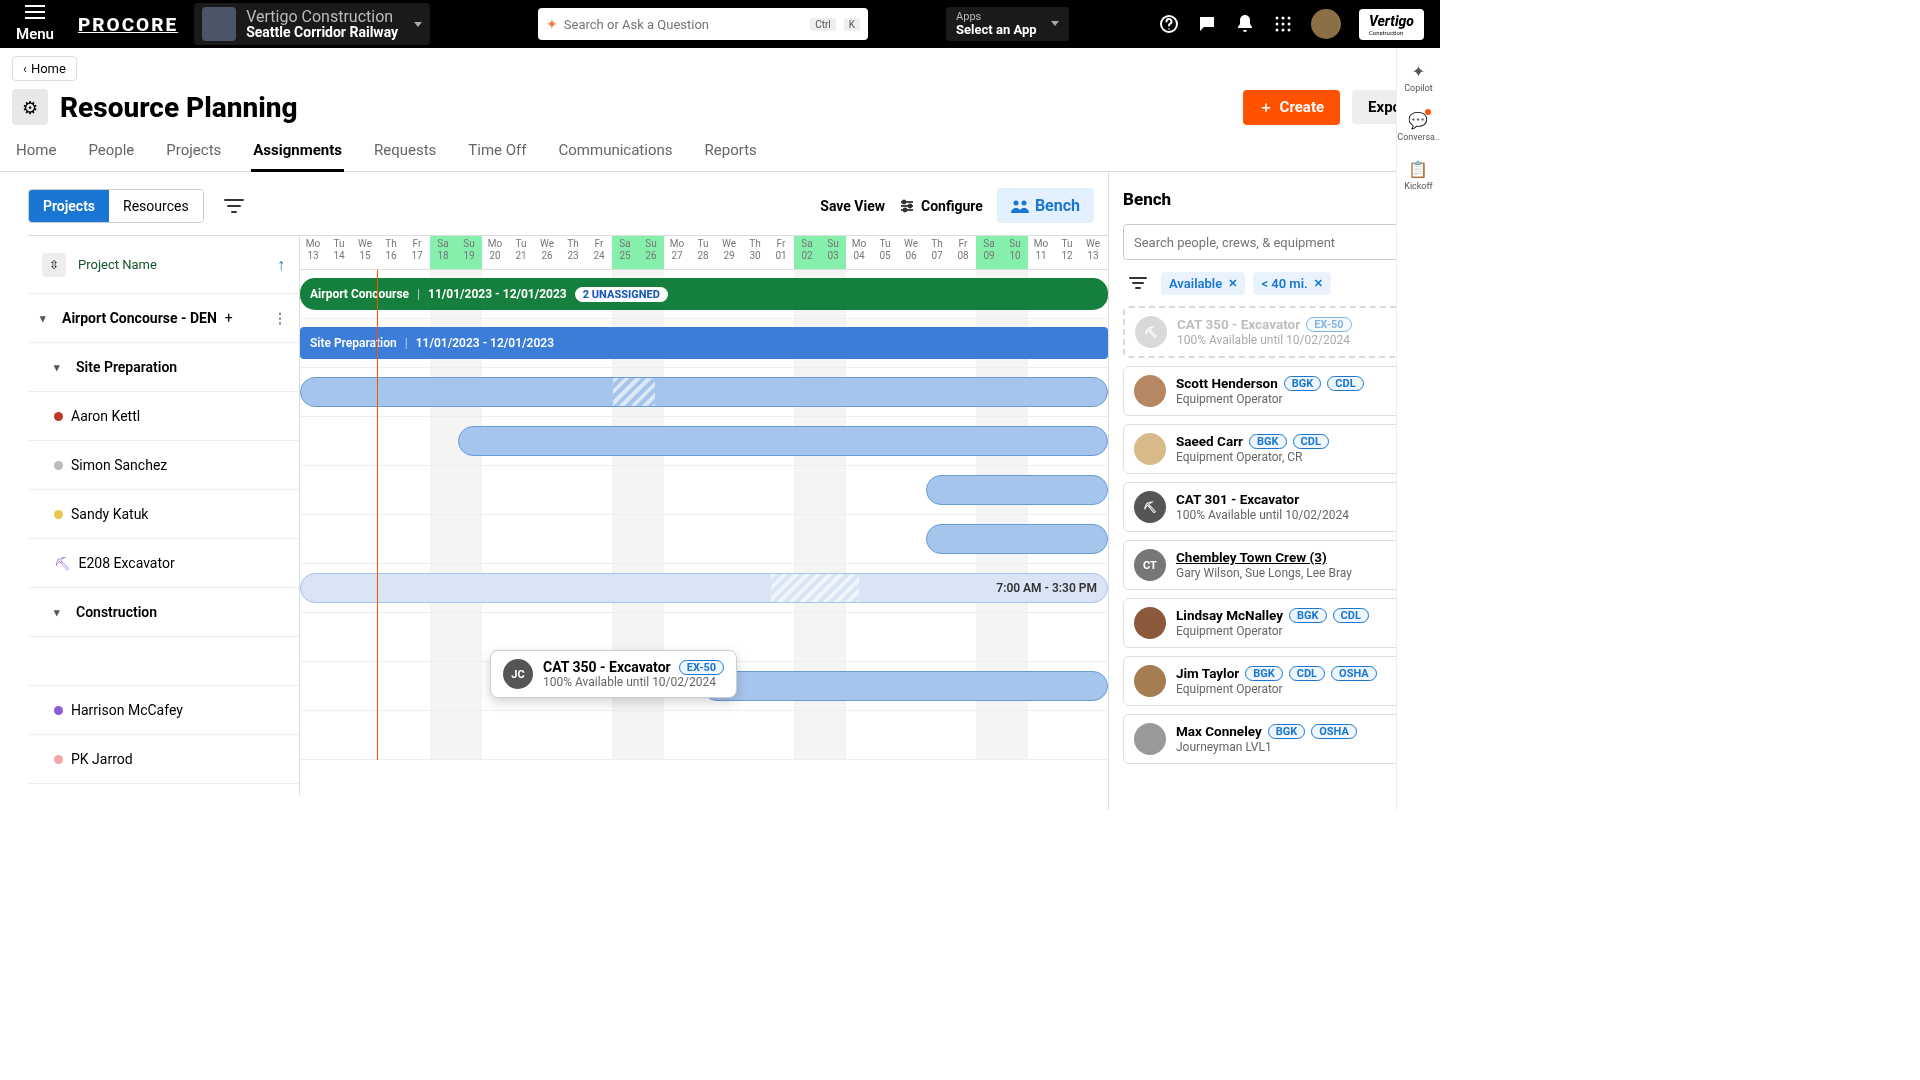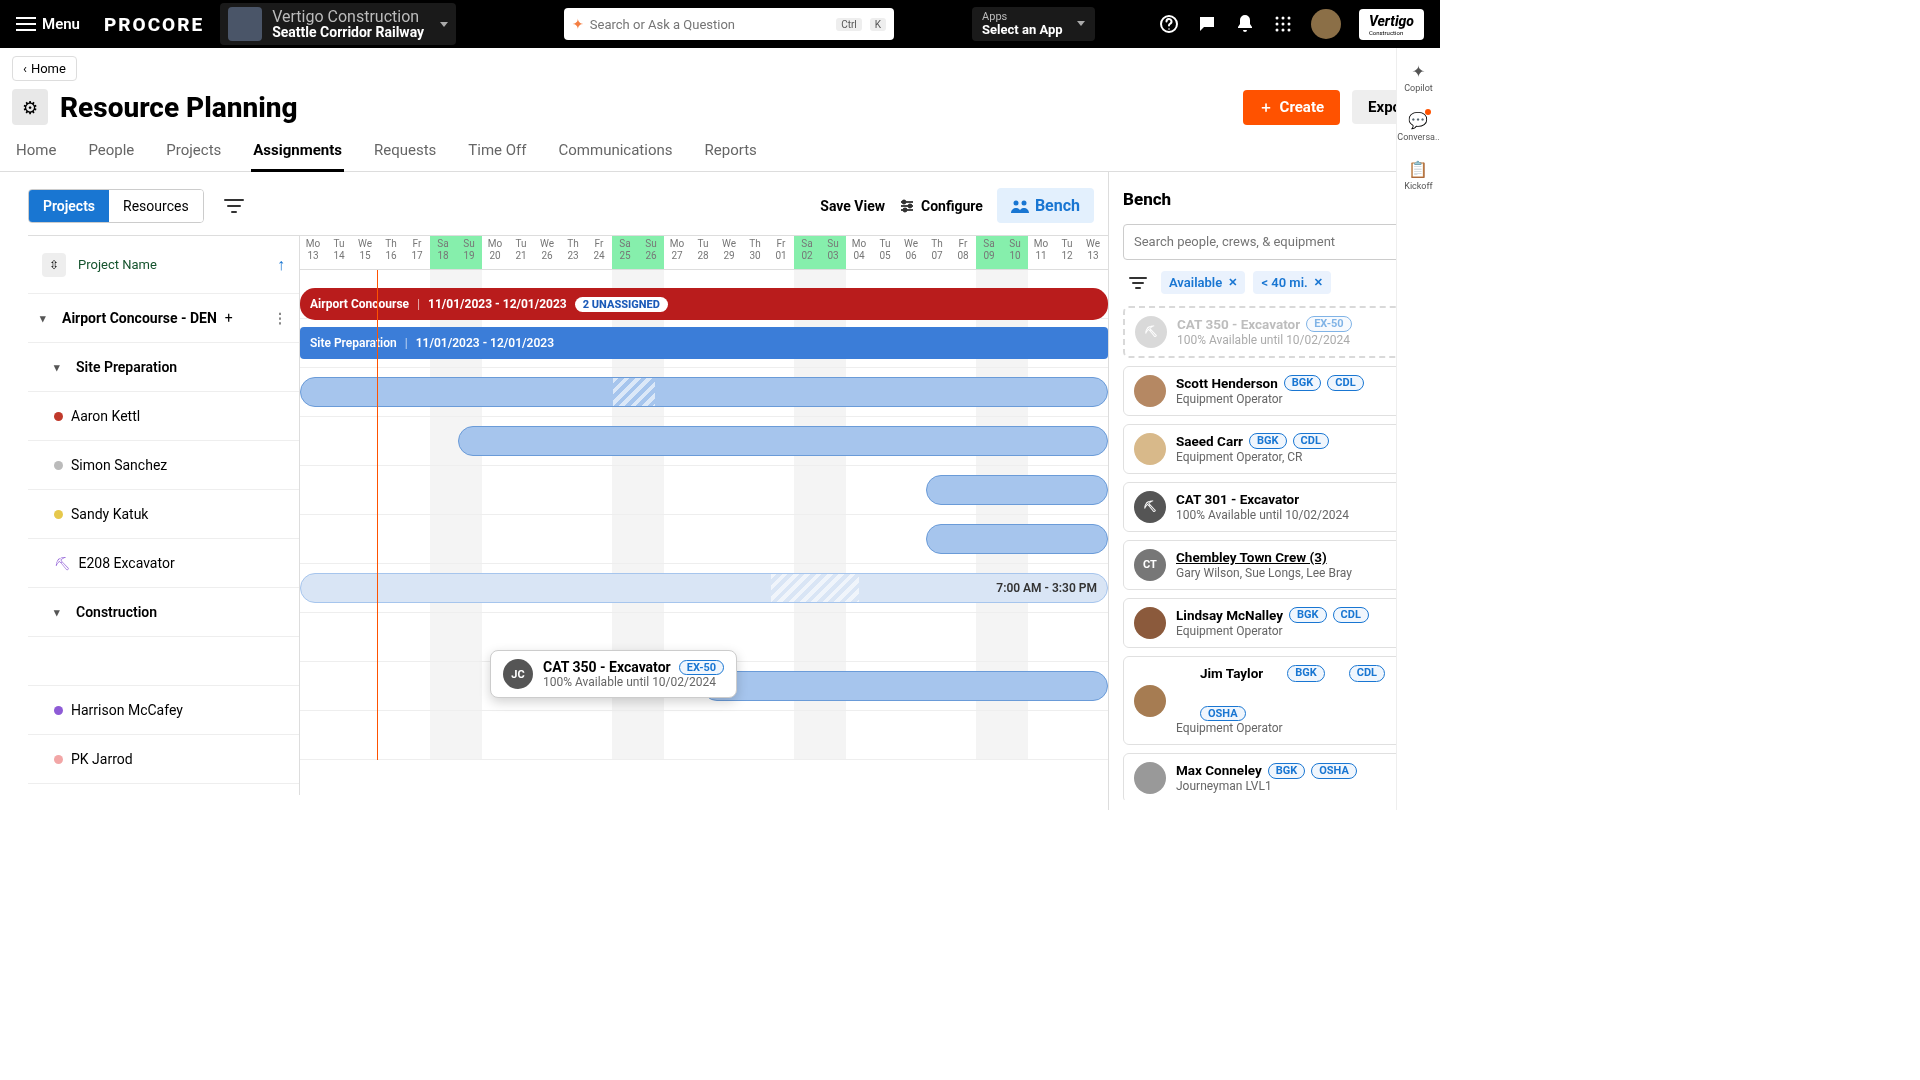--- a/index.html
+++ b/index.html
@@ -1,23 +1,23 @@
 <!DOCTYPE html>
 <html><head>
 <meta charset="utf-8">
 <style>
 * { box-sizing: border-box; margin: 0; padding: 0; font-family: -apple-system, BlinkMacSystemFont, "Segoe UI", Roboto, Arial, sans-serif; }
 body { background: #fff; width: 1440px; height: 810px; overflow: hidden; position: relative; }
 
 
 .topbar { background: #000; height: 48px; display: flex; align-items: center; padding: 0 8px; gap: 8px; color: #fff; }
-.menu-btn { display: flex; align-items: center; gap: 6px; color: #fff; font-size: 15px; font-weight: 600; padding: 4px 8px; cursor: pointer; }
+.menu-btn { display: flex; align-items: center; gap: 6px; color: #fff; font-size: 15px; font-weight: 600; padding: 4px 8px; cursor: pointer; flex-direction: column; }
 .hamburger { width: 20px; height: 14px; display: flex; flex-direction: column; justify-content: space-between; }
 .hamburger span { height: 2px; background: #fff; }
-.logo { font-size: 19px; font-weight: 800; letter-spacing: 2px; margin: 0 8px; }
+.logo { font-size: 19px; font-weight: 800; letter-spacing: 2px; margin: 0 8px; text-decoration: underline; }
 .project-switch { background: #1a1a1a; border-radius: 4px; display: flex; align-items: center; padding: 4px 8px; gap: 10px; cursor: pointer; }
 .project-thumb { width: 34px; height: 34px; background: #4a5568; border-radius: 4px; }
 .project-info { line-height: 1.1; }
 .project-company { font-size: 16px; color: #bbb; }
 .project-name { font-size: 14px; font-weight: 700; }
 .caret-down { border-left: 4px solid transparent; border-right: 4px solid transparent; border-top: 5px solid #aaa; margin-left: 6px; }
 .search-global { flex: 0 0 330px; margin-left: 100px; background: #fff; border-radius: 4px; height: 32px; display: flex; align-items: center; padding: 0 8px; color: #888; gap: 6px; }
 .search-global .spark { color: #f47e42; font-size: 14px; }
 .search-global input { border: none; flex: 1; outline: none; font-size: 13px; color: #333; }
 .kbd { background: #eee; border-radius: 3px; padding: 1px 5px; font-size: 10px; color: #555; margin-left: 2px; }
@@ -83,21 +83,21 @@
 .month-header .mlabel { position: absolute; }
 .day-header { height: 34px; display: flex; border-bottom: 1px solid #ddd; font-size: 10px; color: #777; text-align: center; position: relative; }
 .day-cell { width: 26px; flex-shrink: 0; padding-top: 2px; line-height: 1.2; }
 .day-cell.weekend { background: #86efac; }
 .today-pill { position: absolute; top: -22px; background: #ff5200; color: #fff; font-size: 10px; font-weight: 700; padding: 2px 7px; border-radius: 9px; }
 .grid-body { position: relative; }
 .grid-row { height: 49px; border-bottom: 1px solid #eee; position: relative; }
 .weekend-stripe { position: absolute; top: 0; bottom: 0; background: #f4f4f4; width: 52px; }
 .today-line { position: absolute; top: 0; bottom: 0; width: 1px; background: #ff5200; z-index: 3; }
 .bar { position: absolute; height: 30px; top: 9px; border-radius: 15px; display: flex; align-items: center; font-size: 12px; color: #fff; padding: 0 10px; gap: 8px; overflow: hidden; white-space: nowrap; }
-.bar.dark { background: #b91c1c; border-radius: 15px; height: 32px; top: 18px; font-weight: 700; }
+.bar.dark { background: #15803d; border-radius: 15px; height: 32px; top: 8px; font-weight: 700; }
 .bar.mid { background: #3b7dd8; border-radius: 4px; height: 32px; top: 8px; font-weight: 600; }
 .bar.light { background: #a6c5ed; border: 1px solid #6a9bd8; }
 .bar.timed { background: #d9e5f5; border: 1px solid #a6c5ed; color: #333; font-weight: 600; justify-content: flex-end; }
 .hatch { position: absolute; top: 0; bottom: 0; background-image: repeating-linear-gradient(135deg, rgba(255,255,255,0.6), rgba(255,255,255,0.6) 4px, transparent 4px, transparent 8px); }
 .pill-unassigned { background: #fff; color: #1b5ab8; border-radius: 10px; padding: 1px 8px; font-size: 11px; font-weight: 800; }
 .bar-sep { color: rgba(255,255,255,0.6); }
 
 
 .drag-chip { position: absolute; background: #fff; border: 1px solid #ccc; border-radius: 8px; box-shadow: 0 4px 12px rgba(0,0,0,0.18); padding: 8px 12px; display: flex; align-items: center; gap: 10px; z-index: 10; }
 .drag-chip .circ { width: 30px; height: 30px; border-radius: 50%; background: #555; color: #fff; font-size: 11px; font-weight: 700; display: flex; align-items: center; justify-content: center; }
@@ -593,21 +593,21 @@
               <span class="bc-name">Lindsay McNalley</span>
               <span class="tag-pill">BGK</span>
               <span class="tag-pill">CDL</span>
             </div>
             <div class="bc-sub">Equipment Operator</div>
           </div>
         </div>
         <div class="bench-card">
           <div class="bc-av" style="background: rgb(166, 124, 82);"></div>
           <div class="bc-main">
-            <div style="display: flex; gap: 24px; flex-wrap: wrap; margin-left: 24px;">
+            <div style="display: flex; gap: 6px; align-items: center; flex-wrap: wrap;">
               <span class="bc-name">Jim Taylor</span>
               <span class="tag-pill">BGK</span>
               <span class="tag-pill">CDL</span>
               <span class="tag-pill">OSHA</span>
             </div>
             <div class="bc-sub">Equipment Operator</div>
           </div>
         </div>
         <div class="bench-card">
           <div class="bc-av" style="background: rgb(153, 153, 153);"></div>

